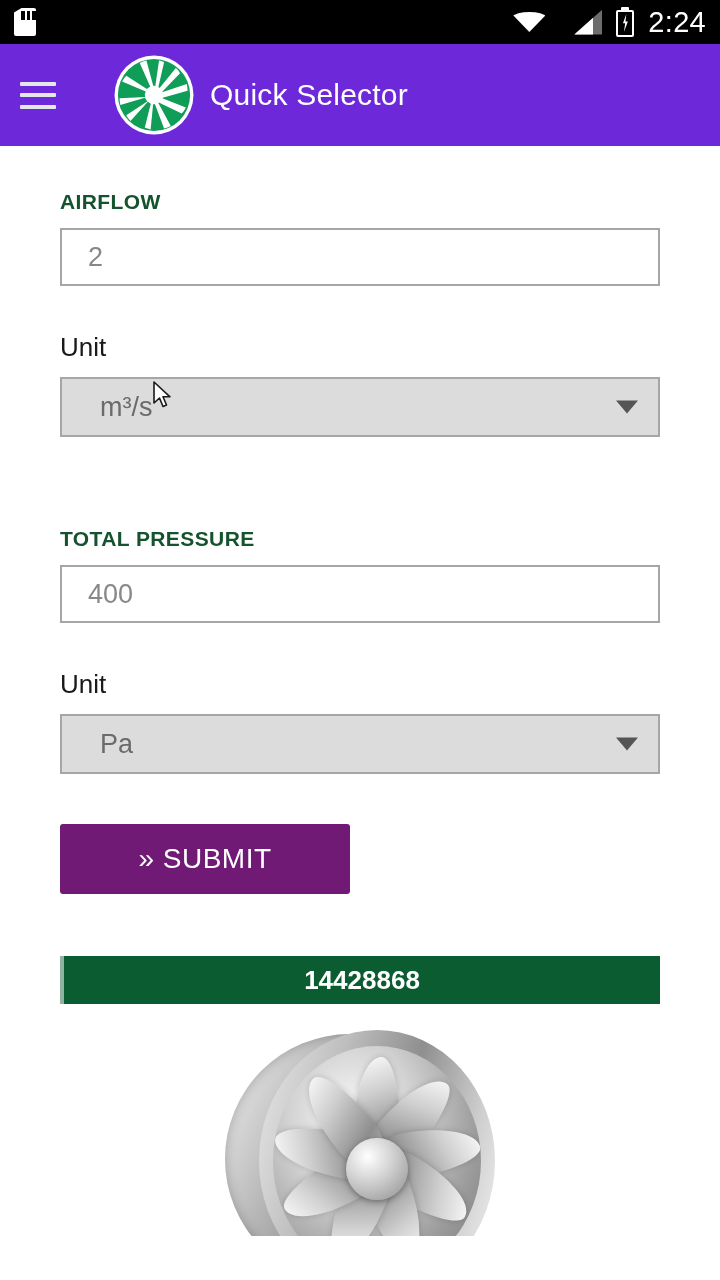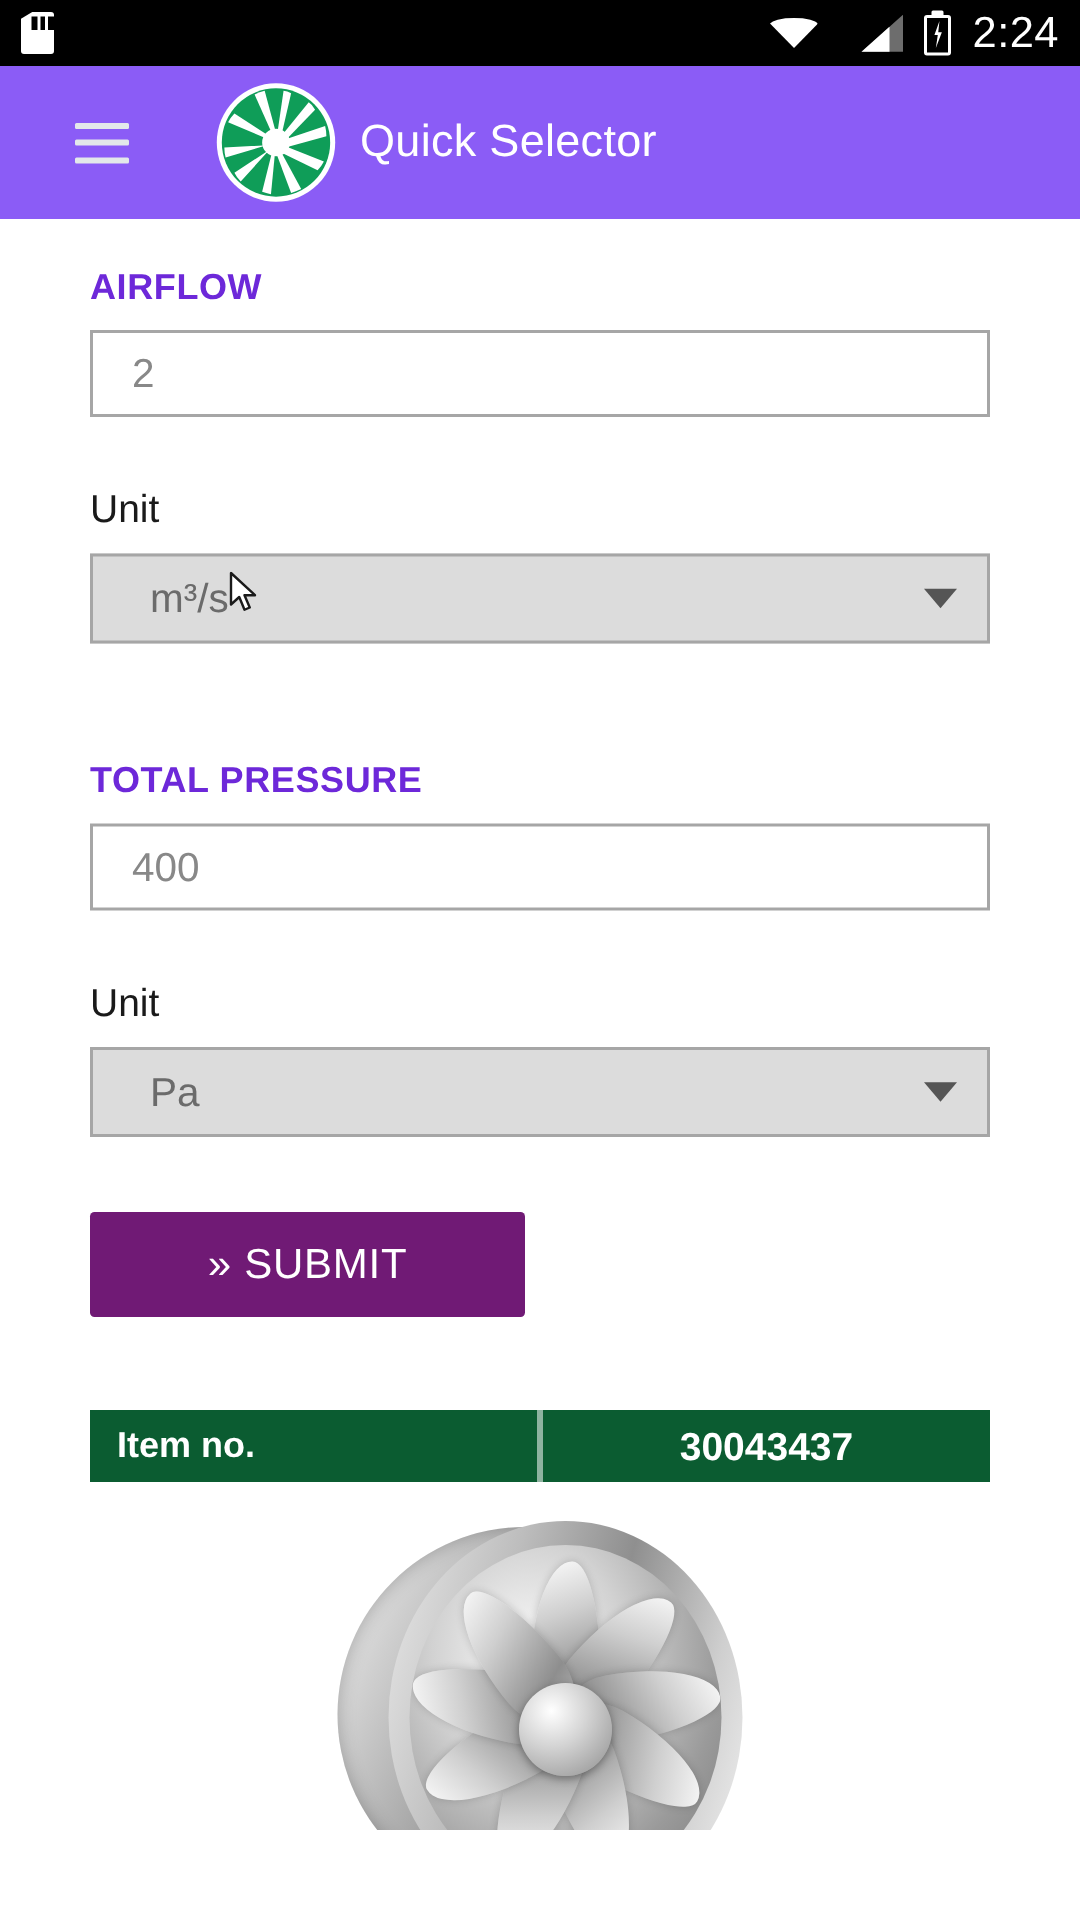--- a/index.html
+++ b/index.html
@@ -56,37 +56,37 @@
   }
   .bat-icon .bolt {
     position:absolute; left:6px; top:7px; width:8px; height:18px; background:#ffffff;
     clip-path: polygon(62% 0, 20% 52%, 48% 52%, 32% 100%, 82% 42%, 52% 42%);
   }
   .clock { color:#ffffff; font-size:29px; font-weight:400; letter-spacing:0.3px; }
 
   
   .appbar {
     height: 102px; width:100%;
-    background: #8b5cf6;
+    background: #6d28d9;
     display:flex; align-items:center;
-    padding-left: 50px;
+    padding-left: 20px;
   }
   .hamburger { width:36px; height:27px; display:flex; flex-direction:column; justify-content:space-between; cursor:pointer; }
   .hamburger span { display:block; height:4px; width:100%; background:#e3e8ea; border-radius:1px; }
   .logo-wrap { margin-left: 56px; display:flex; align-items:center; }
   .logo { width:84px; height:84px; position:relative; }
   .brand-title {
     color:#ffffff; font-size:30px; font-weight:500; margin-left:14px; letter-spacing:0.2px;
   }
 
   
   .content { padding: 0 60px; }
   .field-label {
-    font-size: 24px; font-weight: 700; color:#6d28d9;
-    letter-spacing:0.4px; margin-top: 32px;
+    font-size: 21px; font-weight: 700; color:#14532d;
+    letter-spacing:0.4px; margin-top: 44px;
   }
   .unit-label { font-size:26px; font-weight:400; color:#1a1a1a; margin-top:46px; }
   .text-input {
     width: 600px; height: 58px;
     border: 2px solid #a6a6a6; background:#ffffff;
     font-size:27px; color:#888888;
     padding-left: 26px;
     margin-top: 14px;
     font-family: "Liberation Sans", sans-serif;
     display:flex; align-items:center;
@@ -277,23 +277,22 @@
     <div class="unit-label">Unit</div>
     <div class="select-box">
       <span>Pa</span>
       <span class="select-arrow"></span>
     </div>
 
     <div class="submit-btn">» SUBMIT</div>
 
 
     <div class="result-table">
-      <div class="cell-head">Item no.</div>
       <div class="cell-divider"></div>
-      <div class="cell-value">30043437</div>
+      <div class="cell-value">14428868</div>
     </div>
 
     <div class="product-img-wrap">
       <div class="fan">
         <div class="housing"></div>
         <div class="housing2"></div>
         <div class="bore" id="fan-bore">
             <div class="blade" style="transform: translate(-50%, -100%) rotate(0deg);"></div>
             <div class="blade" style="transform: translate(-50%, -100%) rotate(40deg);"></div>
             <div class="blade" style="transform: translate(-50%, -100%) rotate(80deg);"></div>

